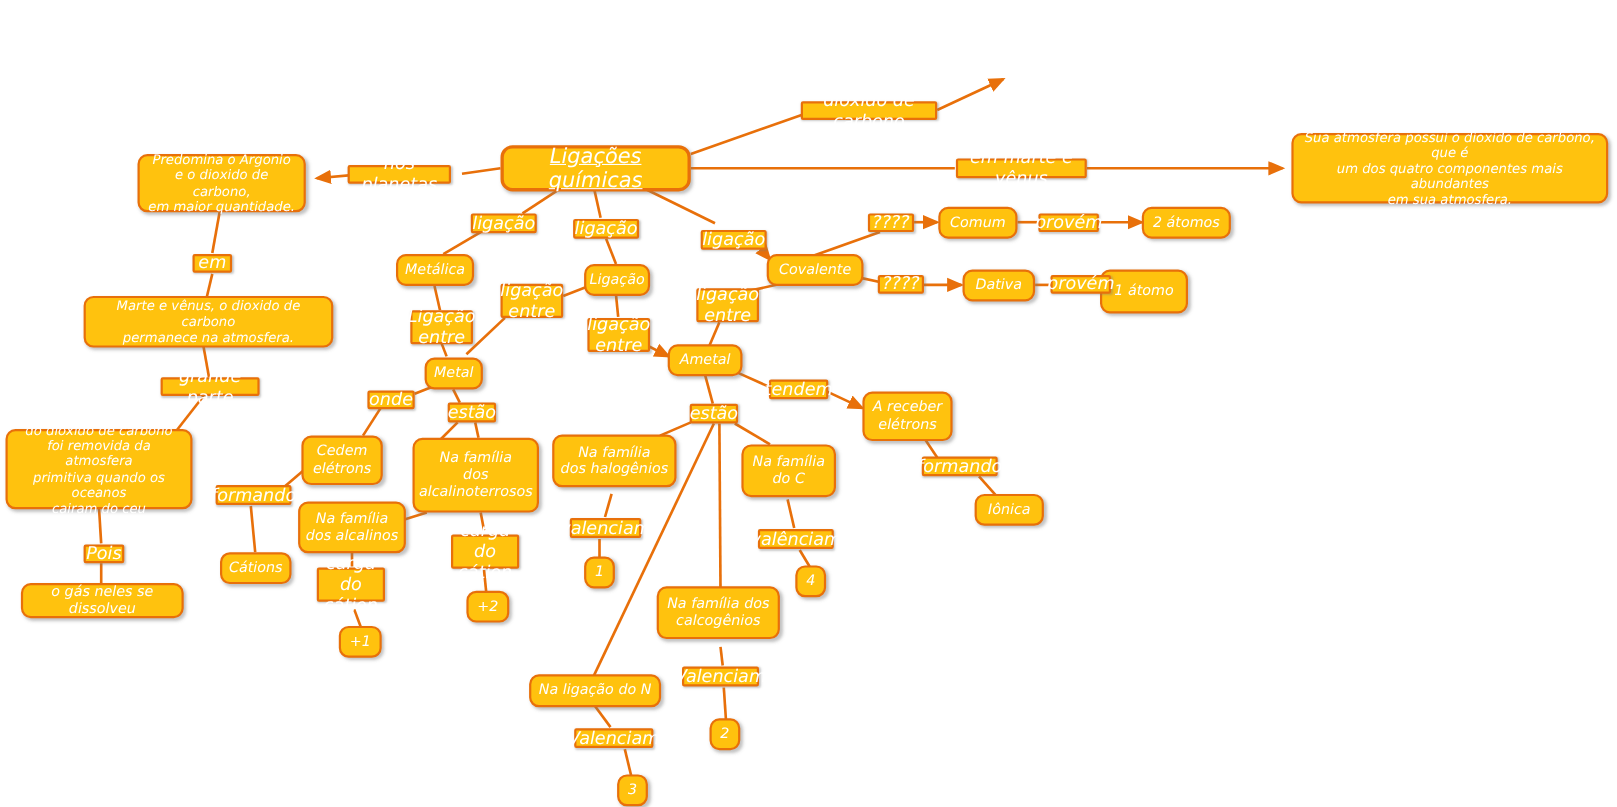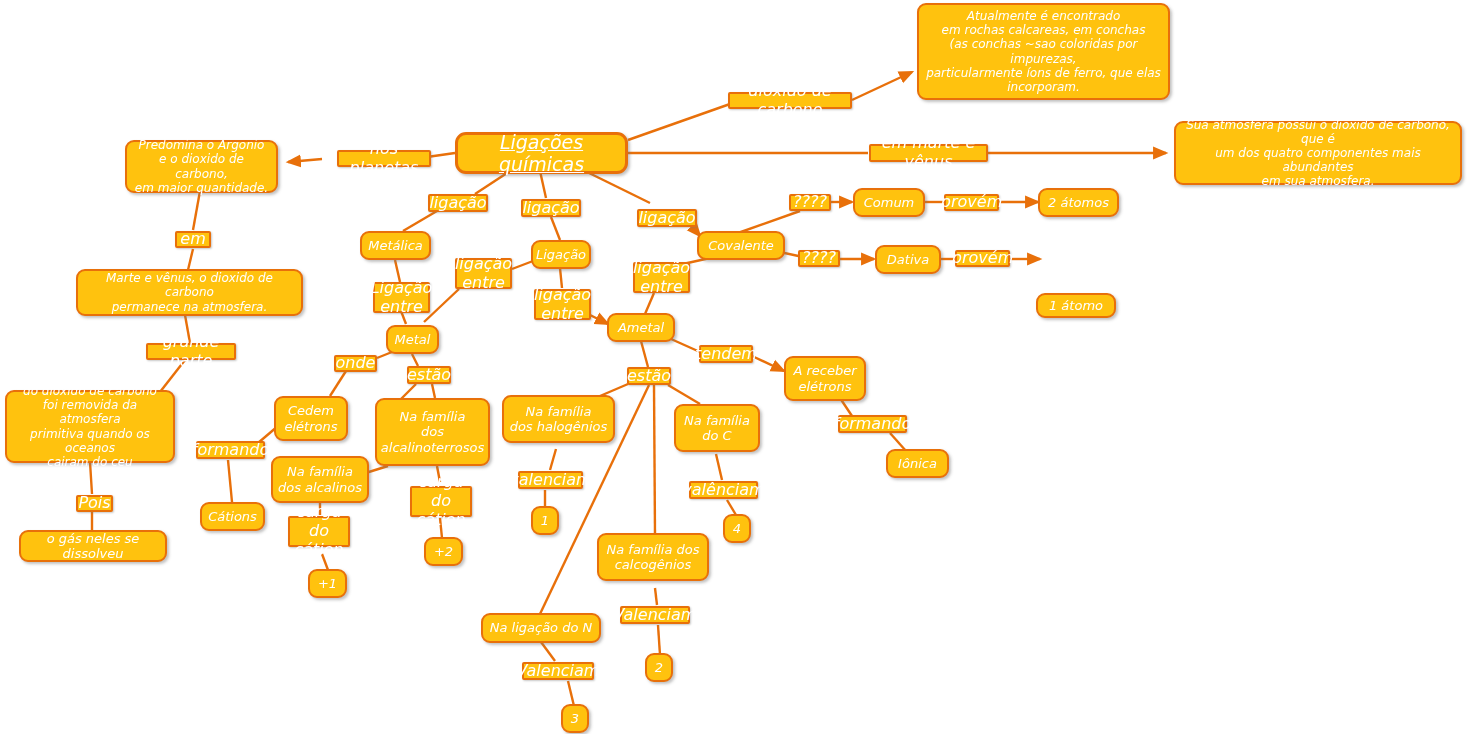--- a/index.html
+++ b/index.html
@@ -161,25 +161,20 @@
       <path d="M655,588 L657,605"></path>
       <path d="M658,625 L660,655"></path>
 
       <path d="M541,642 L555,661"></path>
       <path d="M568,681 L574,706"></path>
     </g>
   </svg>
 
   <div class="node root" style="left:455px; top:132px; width:173px; height:42px;text-decoration:underline;">Ligações químicas</div>
 
-  <div class="node big" style="left:917px; top:3px; width:253px; height:97px;">Atualmente é encontrado
-em rochas calcareas, em conchas
-(as conchas ~sao coloridas por impurezas,
-particularmente íons de ferro, que elas
-incorporam.</div>
 
   <div class="node big" style="left:1174px; top:121px; width:288px; height:64px;">Sua atmosfera possui o dioxido de carbono, que é
 um dos quatro componentes mais abundantes
 em sua atmosfera.</div>
 
   <div class="node big" style="left:125px; top:140px; width:153px; height:53px;">Predomina o Argonio
 e o dioxido de carbono,
 em maior quantidade.</div>
 
   <div class="node big" style="left:76px; top:269px; width:227px; height:47px;">Marte e vênus, o dioxido de carbono
@@ -197,21 +192,21 @@
   <div class="node" style="left:531px; top:240px; width:60px; height:29px;">Ligação</div>
 
   <div class="node" style="left:697px; top:231px; width:88px; height:29px;">Covalente</div>
 
   <div class="node" style="left:853px; top:188px; width:72px; height:29px;">Comum</div>
 
   <div class="node" style="left:875px; top:245px; width:66px; height:29px;">Dativa</div>
 
   <div class="node" style="left:1038px; top:188px; width:81px; height:29px;">2 átomos</div>
 
-  <div class="node" style="left:1036px; top:245px; width:80px; height:25px;margin-top:48px;">1 átomo</div>
+  <div class="node" style="left:1000px; top:245px; width:80px; height:40px;">1 átomo</div>
 
   <div class="node" style="left:386px; top:325px; width:53px; height:29px;">Metal</div>
 
   <div class="node" style="left:607px; top:313px; width:68px; height:29px;">Ametal</div>
 
   <div class="node" style="left:274px; top:396px; width:74px; height:45px;">Cedem
 elétrons</div>
 
   <div class="node" style="left:200px; top:502px; width:65px; height:29px;">Cátions</div>
 
@@ -245,21 +240,21 @@
   <div class="node" style="left:531px; top:506px; width:28px; height:29px;">1</div>
 
   <div class="node" style="left:723px; top:514px; width:28px; height:29px;">4</div>
 
   <div class="node" style="left:645px; top:653px; width:28px; height:29px;">2</div>
 
   <div class="node" style="left:561px; top:704px; width:28px; height:29px;">3</div>
 
   <div class="linklabel sm" style="left:728px; top:92px; width:124px; height:17px;">dioxido de carbono</div>
 
-  <div class="linklabel sm" style="left:337px; top:150px; width:94px; height:17px;">nos planetas</div>
+  <div class="linklabel sm" style="left:316px; top:150px; width:94px; height:17px;">nos planetas</div>
 
   <div class="linklabel sm" style="left:869px; top:144px; width:119px; height:18px;">em marte e vênus</div>
 
   <div class="linklabel sm" style="left:175px; top:231px; width:36px; height:17px;">em</div>
 
   <div class="linklabel sm" style="left:146px; top:343px; width:90px; height:17px;">grande parte</div>
 
   <div class="linklabel sm" style="left:76px; top:495px; width:37px; height:17px;">Pois</div>
 
   <div class="linklabel sm" style="left:428px; top:194px; width:60px; height:18px;">ligação</div>

